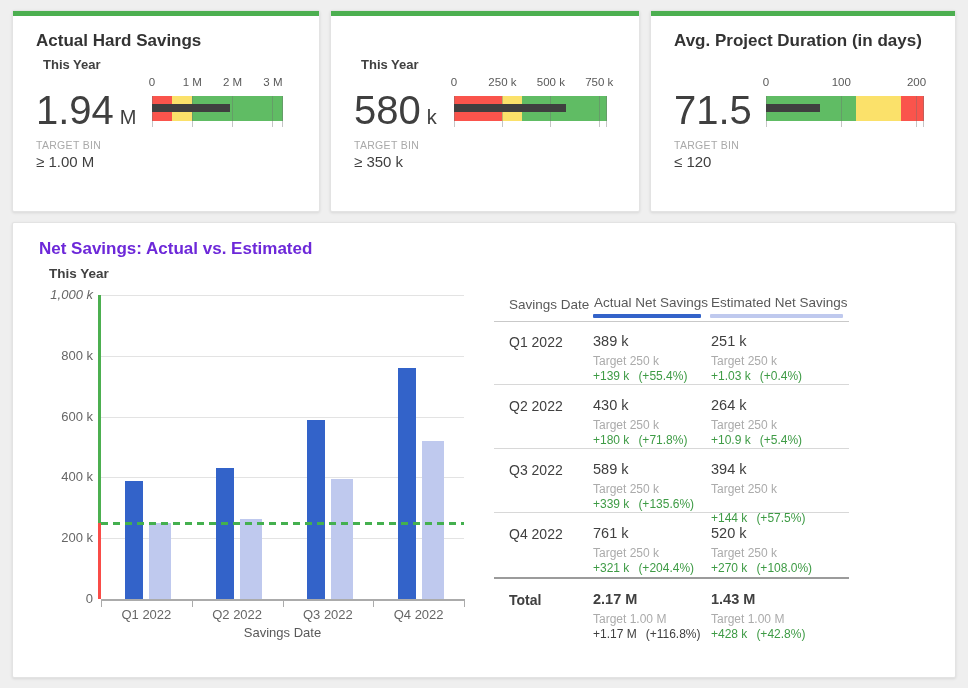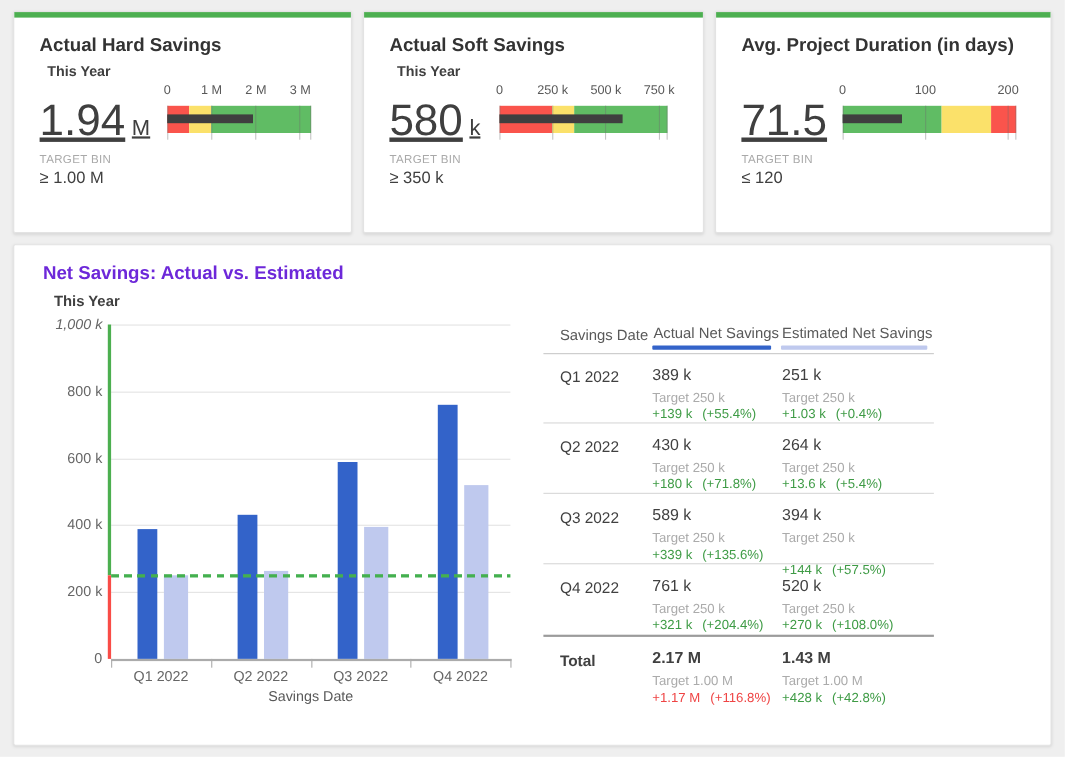--- a/index.html
+++ b/index.html
@@ -10,21 +10,21 @@
     -webkit-font-smoothing:antialiased;
   }
   .card{
     position:absolute;background:#fff;border:1px solid #E3E3E3;border-radius:2px;
     box-shadow:0 1px 3px rgba(0,0,0,0.10);box-sizing:border-box;
   }
   .accent{position:absolute;top:0;left:0;right:0;height:5px;}
   
   .kpi-title{position:absolute;left:23px;top:20px;font-size:17px;font-weight:600;color:#333;white-space:nowrap;}
   .kpi-subtitle{position:absolute;left:30px;top:46px;font-size:13px;font-weight:600;color:#404040;}
-  .kpi-value-row{position:absolute;left:23px;top:76px;display:flex;align-items:baseline;color:#3F3F3F;text-decoration:underline;}
+  .kpi-value-row{position:absolute;left:23px;top:76px;display:flex;align-items:baseline;color:#3F3F3F;}
   .kpi-value{font-size:40px;line-height:46px;}
   .kpi-suffix{font-size:20px;margin-left:6px;}
   .bullet{position:absolute;top:65px;height:58px;}
   .blabels{position:absolute;top:0;left:0;right:0;height:14px;}
   .blabel{position:absolute;top:0;transform:translateX(-50%);font-size:11.5px;color:#595959;white-space:nowrap;}
   .band{position:absolute;top:20px;left:0;right:0;height:25px;display:flex;overflow:hidden;}
   .seg{height:100%;}
   .btick{position:absolute;top:20px;width:1px;height:31px;background:rgba(110,110,110,0.40);z-index:2;}
   .bbar{position:absolute;top:28px;left:0;height:8px;background:#3F3F3F;z-index:3;}
   .kpi-bin-label{position:absolute;left:23px;top:128px;font-size:10.5px;color:#A9A9A9;letter-spacing:0.3px;}
@@ -86,21 +86,20 @@
       <div class="btick" style="left: calc(92.3077% - 0.5px);"></div>
       <div class="btick" style="left: calc(100% - 1px);"></div>
       <div class="bbar" style="width: 59.6923%; background: rgb(63, 63, 63);"></div>
     </div>
   <div class="kpi-bin-label">TARGET BIN</div>
   <div class="kpi-bin-value">≥ 1.00 M</div>
 </div>
 
 <div class="card" style="left:330px;top:10px;width:310px;height:202px;">
   <div class="accent" style="background: rgb(76, 175, 80);"></div>
-  <div class="kpi-title">Actual Soft Savings</div>
   <div class="kpi-subtitle">This Year</div>
   <div class="kpi-value-row">
     <span class="kpi-value">580</span>
     <span class="kpi-suffix">k</span>
   </div>
   <div class="bullet" style="left:123px;width:153px;">
       <div class="blabels">
         <div class="blabel" style="left: 0%;">0</div>
         <div class="blabel" style="left: 31.6456%;">250 k</div>
         <div class="blabel" style="left: 63.2911%;">500 k</div>
@@ -214,21 +213,21 @@
       <div class="trow" style="top: 96px;">
         <div class="cell-label">Q2 2022</div>
         <div class="cell" style="left: 99px;">
           <div class="cvalue">430 k</div>
           <div class="ctarget">Target 250 k</div>
           <div class="cdelta" style="color: rgb(62, 155, 69);"><span>+180 k</span><span class="pct">(+71.8%)</span></div>
         </div>
         <div class="cell" style="left: 217px;">
           <div class="cvalue">264 k</div>
           <div class="ctarget">Target 250 k</div>
-          <div class="cdelta" style="color: rgb(62, 155, 69);"><span>+13.6 k</span><span class="pct">(+5.4%)</span></div>
+          <div class="cdelta" style="color: rgb(62, 155, 69);"><span>+10.9 k</span><span class="pct">(+5.4%)</span></div>
         </div>
         <div class="rsep"></div>
       </div>
       <div class="trow" style="top: 160px;">
         <div class="cell-label">Q3 2022</div>
         <div class="cell" style="left: 99px;">
           <div class="cvalue">589 k</div>
           <div class="ctarget">Target 250 k</div>
           <div class="cdelta" style="color: rgb(62, 155, 69);"><span>+339 k</span><span class="pct">(+135.6%)</span></div>
         </div>
@@ -250,21 +249,21 @@
           <div class="cvalue">520 k</div>
           <div class="ctarget">Target 250 k</div>
           <div class="cdelta" style="color: rgb(62, 155, 69);"><span>+270 k</span><span class="pct">(+108.0%)</span></div>
         </div>
       </div>
       <div class="trow total" style="top: 288px;">
         <div class="cell-label">Total</div>
         <div class="cell" style="left: 99px;">
           <div class="cvalue">2.17 M</div>
           <div class="ctarget">Target 1.00 M</div>
-          <div class="cdelta" style="color: #ef4444;"><span>+1.17 M</span><span class="pct">(+116.8%)</span></div>
+          <div class="cdelta" style="color: #404040;"><span>+1.17 M</span><span class="pct">(+116.8%)</span></div>
         </div>
         <div class="cell" style="left: 217px;">
           <div class="cvalue">1.43 M</div>
           <div class="ctarget">Target 1.00 M</div>
           <div class="cdelta" style="color: rgb(62, 155, 69);"><span>+428 k</span><span class="pct">(+42.8%)</span></div>
         </div>
       </div>
     </div>
 </div>
 

